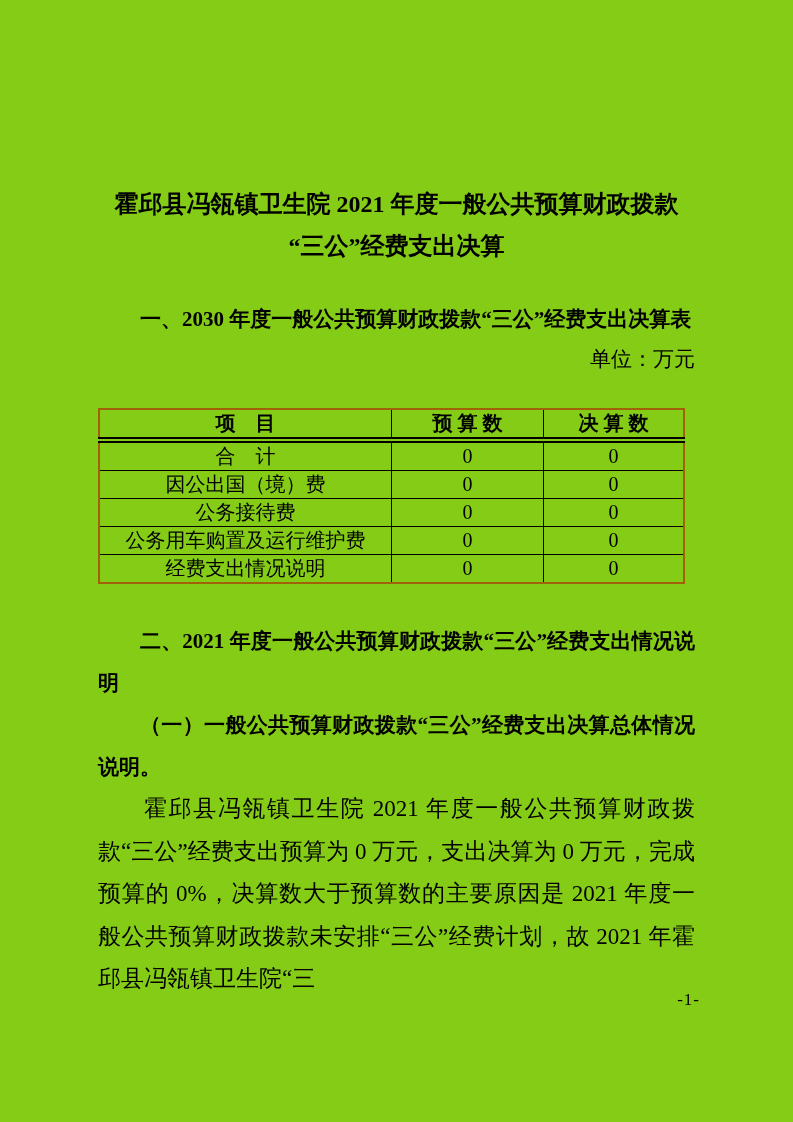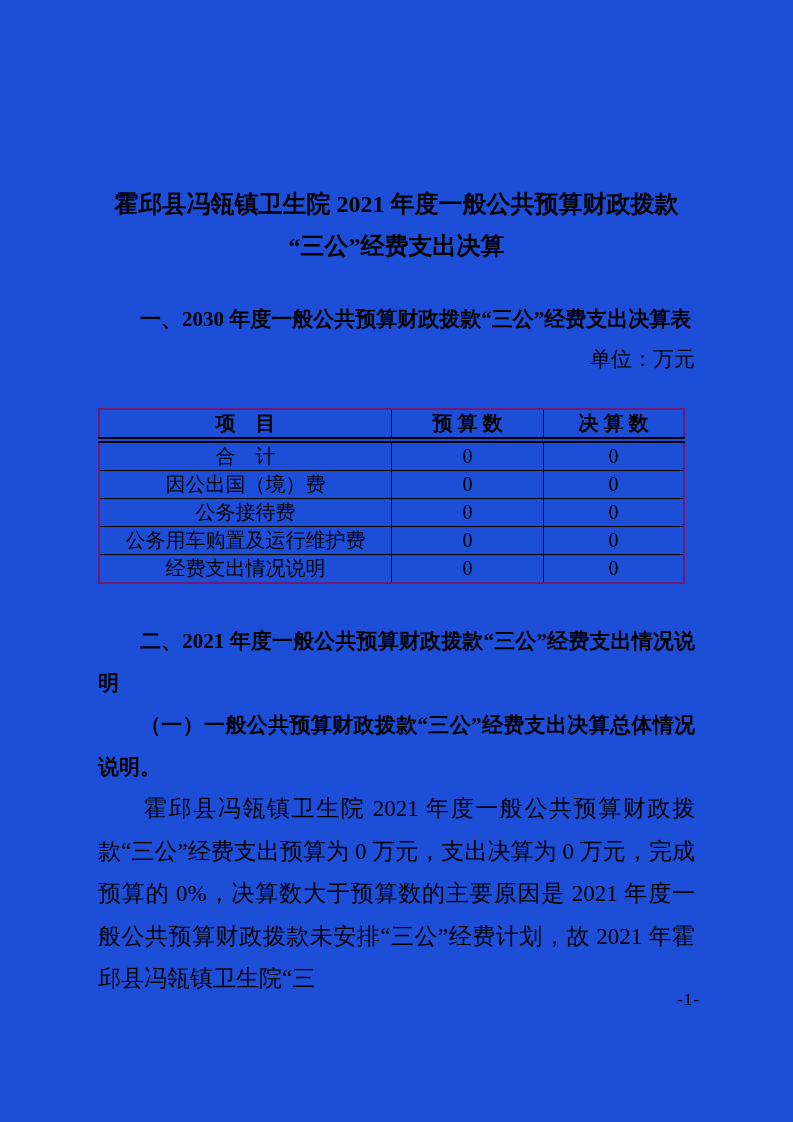--- a/index.html
+++ b/index.html
@@ -6,21 +6,21 @@
     margin: 0;
     padding: 0;
     background: #ffffff;
     font-family: "Liberation Serif", "DejaVu Serif", serif;
     color: #000000;
   }
   .page {
     position: relative;
     width: 793px;
     height: 1122px;
-    background: #1d4ed8;
+    background: #84cc16;
     box-sizing: border-box;
     padding: 183px 98px 0 98px;
     overflow: hidden;
   }
   .doc-title {
     margin: 0;
     font-size: 24px;
     font-weight: bold;
     text-align: center;
     line-height: 42px;
@@ -37,21 +37,21 @@
   .unit-label {
     margin-top: 4px;
     font-size: 21px;
     line-height: 30px;
     text-align: right;
   }
   table.budget-table {
     width: 587px;
     margin-top: 34px;
     border-collapse: collapse;
-    border: 2px solid #701a75;
+    border: 2px solid #a16207;
     table-layout: fixed;
     font-size: 20px;
   }
   table.budget-table th,
   table.budget-table td {
     border: 1px solid #000;
     padding: 0 4px;
     box-sizing: border-box;
     vertical-align: middle;
     overflow: hidden;

